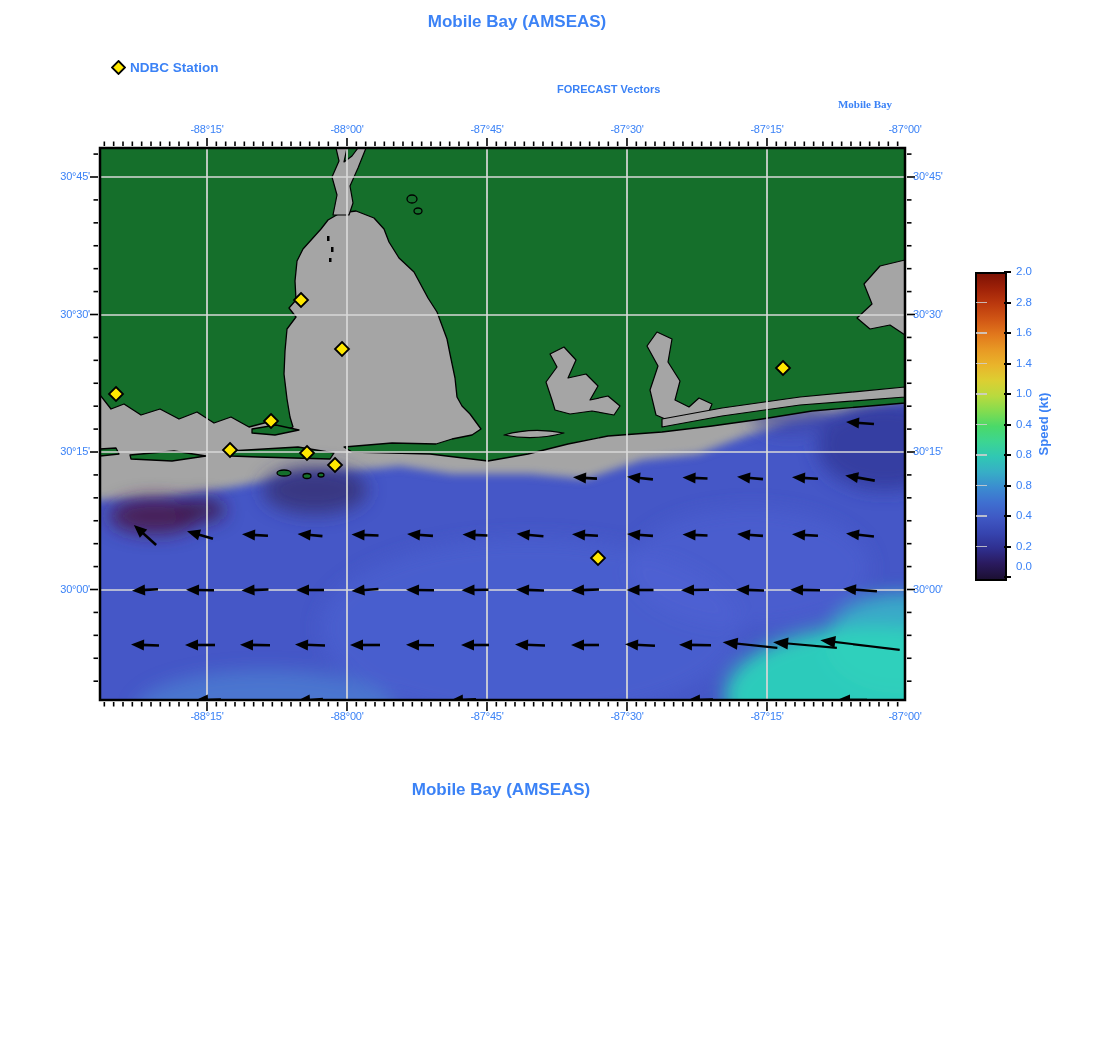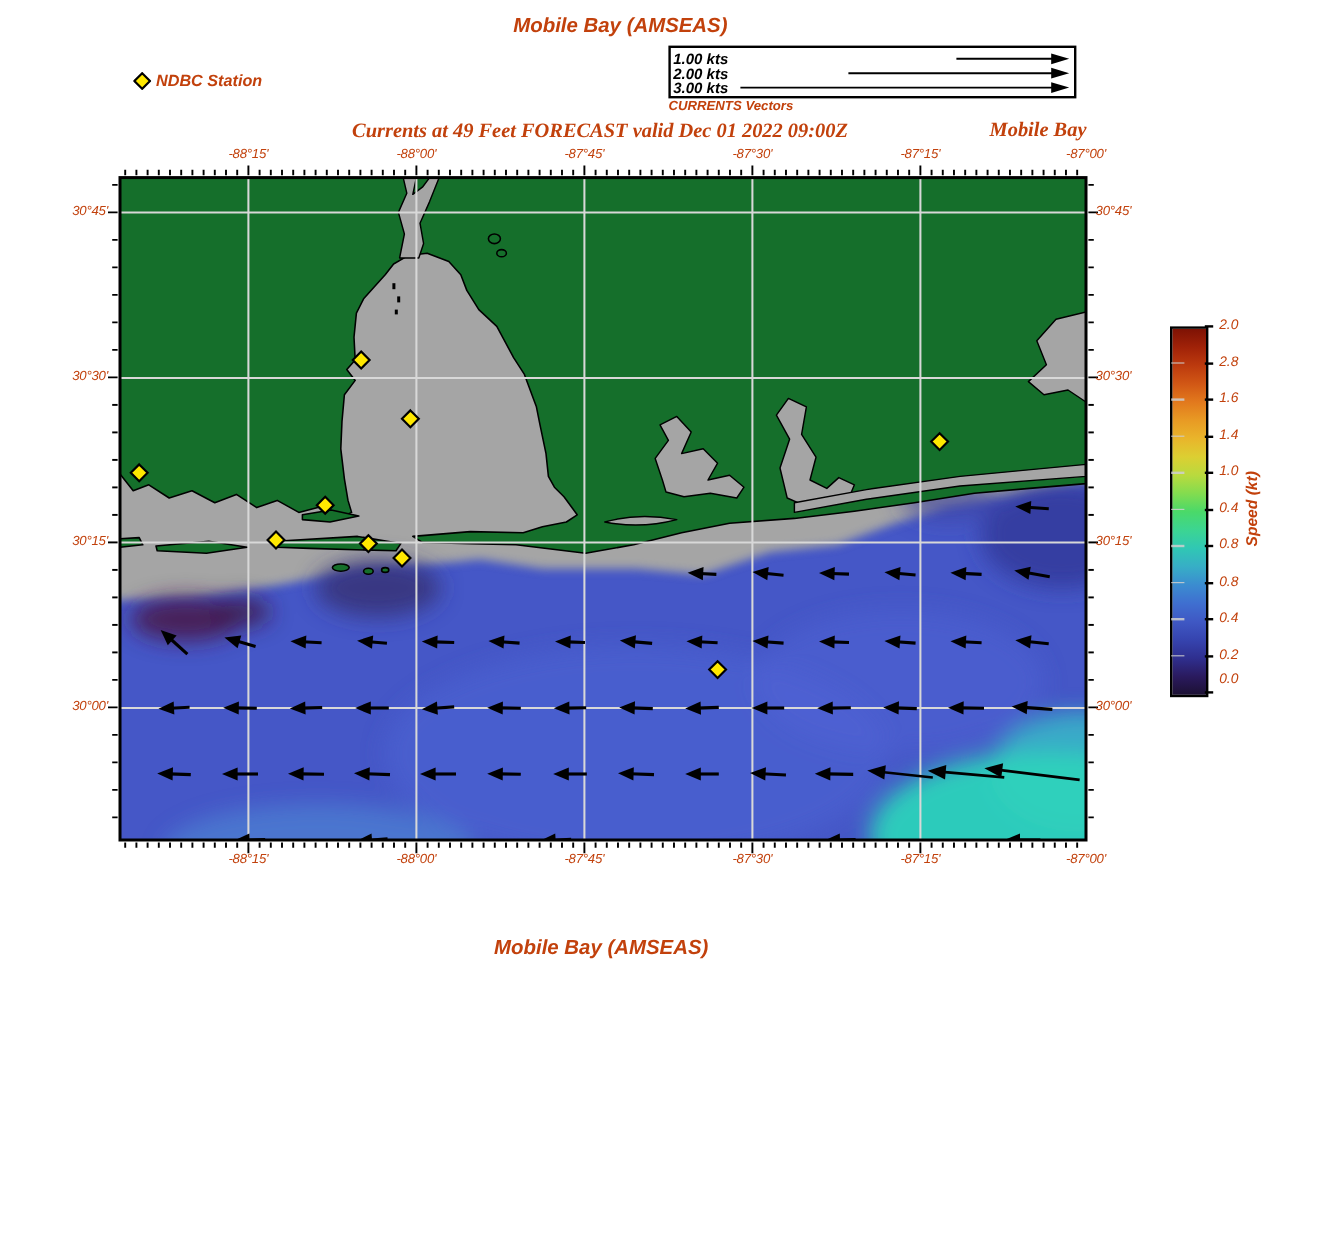--- a/index.html
+++ b/index.html
@@ -1,67 +1,53 @@
 <!DOCTYPE html>
 <html><head>
 <meta charset="utf-8">
 <style>
   html,body{margin:0;padding:0;background:#ffffff;}
   #stage{position:relative;width:1100px;height:1050px;background:#ffffff;
-         font-family:"Liberation Sans",sans-serif;color:#c2410c;overflow:hidden;font-style:italic;}
+         font-family:"Liberation Sans",sans-serif;color:#3b82f6;overflow:hidden;}
   .abs{position:absolute;}
   .ctr{transform:translateX(-50%);white-space:nowrap;}
   .title{font-size:17px;font-weight:bold;}
   .subtitle{font-family:"Liberation Serif",serif;font-size:17px;font-weight:bold;}
-  .region{font-family:"Liberation Serif",serif;font-size:17px;font-weight:bold;}
+  .region{font-family:"Liberation Serif",serif;font-size:11px;font-weight:bold;}
   .vcaption{font-size:11px;font-weight:bold;}
   .ndbc{display:flex;align-items:center;gap:4px;font-size:13.5px;font-weight:bold;}
   .axlab{font-size:11px;letter-spacing:-0.2px;}
   .xlab{transform:translateX(-50%);}
   .ylab-l{width:60px;text-align:right;}
   .ylab-r{text-align:left;}
   #vecbox{border:2px solid #000;background:#fff;}
   #cbar{border:2px solid #000;}
   .cbtick{background:#000;height:2px;width:7px;}
   .cbticki{background:#cfcfcf;height:1.5px;width:11px;opacity:.85;}
   .cblab{font-size:11.5px;text-align:center;}
   .rot{position:absolute;transform:translate(-50%,-50%) rotate(-90deg);
        white-space:nowrap;font-size:13px;font-weight:bold;}
 </style>
 </head>
 <body>
 
 <div id="stage">
 
   <div class="abs ctr title" style="left:517px;top:12px;">Mobile Bay (AMSEAS)</div>
-  <div class="abs ctr subtitle" style="left:500px;top:99px;">Currents at 49 Feet FORECAST valid Dec 01 2022 09:00Z</div>
   <div class="abs ctr region" style="left:865px;top:98px;">Mobile Bay</div>
   <div class="abs ctr title" style="left:501px;top:780px;">Mobile Bay (AMSEAS)</div>
 
   <div class="abs ndbc" style="left:111px;top:36px;margin-top:24px;">
     <svg width="15" height="15">
       <polygon points="7.5,1 14,7.5 7.5,14 1,7.5" fill="#ffe800" stroke="#000" stroke-width="1.8"></polygon>
     </svg>
     <span>NDBC Station</span>
   </div>
 
-  <div id="vecbox" class="abs" style="left:557px;top:38px;width:336px;height:40px;">
-    <svg id="vecsvg" width="336" height="40">
-        <text x="2" y="13.5" font-size="12.5" font-weight="bold">1.00 kts</text>
-        <line x1="238" y1="9" x2="319" y2="9" stroke="#000" stroke-width="1.6"></line>
-        <polygon points="332,9 317,4.5 317,13.5" fill="#000"></polygon>
-        <text x="2" y="25.5" font-size="12.5" font-weight="bold">2.00 kts</text>
-        <line x1="148" y1="21" x2="319" y2="21" stroke="#000" stroke-width="1.6"></line>
-        <polygon points="332,21 317,16.5 317,25.5" fill="#000"></polygon>
-        <text x="2" y="37.5" font-size="12.5" font-weight="bold">3.00 kts</text>
-        <line x1="58" y1="33" x2="319" y2="33" stroke="#000" stroke-width="1.6"></line>
-        <polygon points="332,33 317,28.5 317,37.5" fill="#000"></polygon>
-      </svg>
-  </div>
-  <div class="abs vcaption" style="left:557px;top:83px;">CURRENTS Vectors</div>
+  <div class="abs vcaption" style="left:557px;top:83px;">FORECAST Vectors</div>
 
   <div id="axlabs"></div>
 
   <svg id="mapsvg" class="abs" style="left:90px;top:138px;" width="825" height="574">
     <defs>
       <clipPath id="mclip">
           <rect x="10" y="10" width="805" height="552"></rect>
         </clipPath>
       <filter id="b9" x="-40%" y="-40%" width="180%" height="180%">
           <feGaussianBlur stdDeviation="9"></feGaussianBlur>

